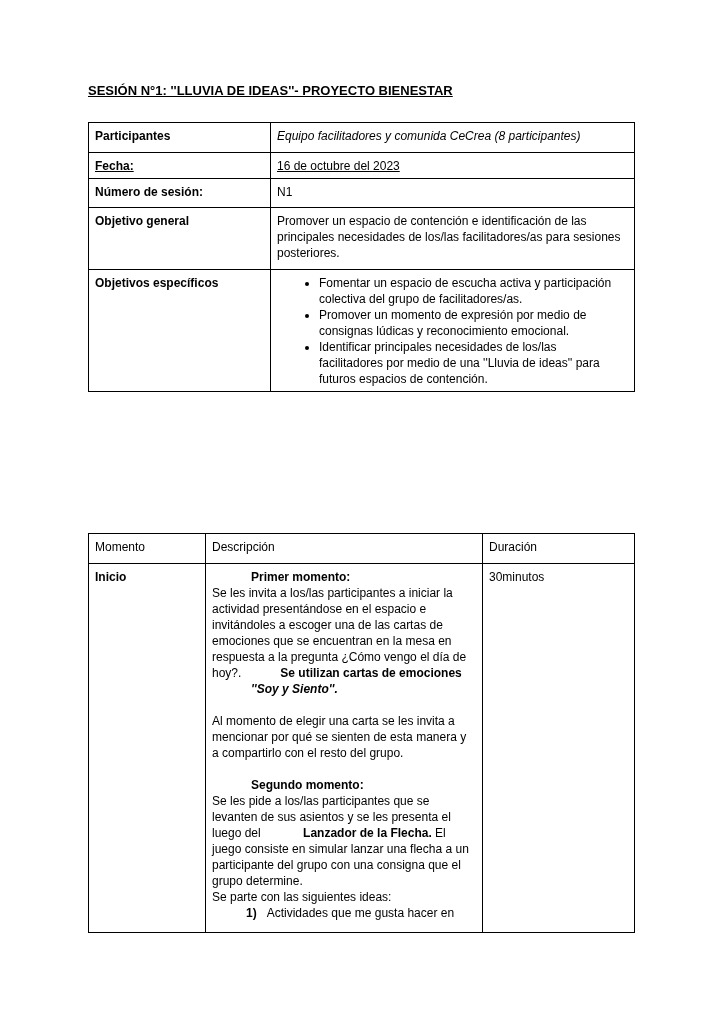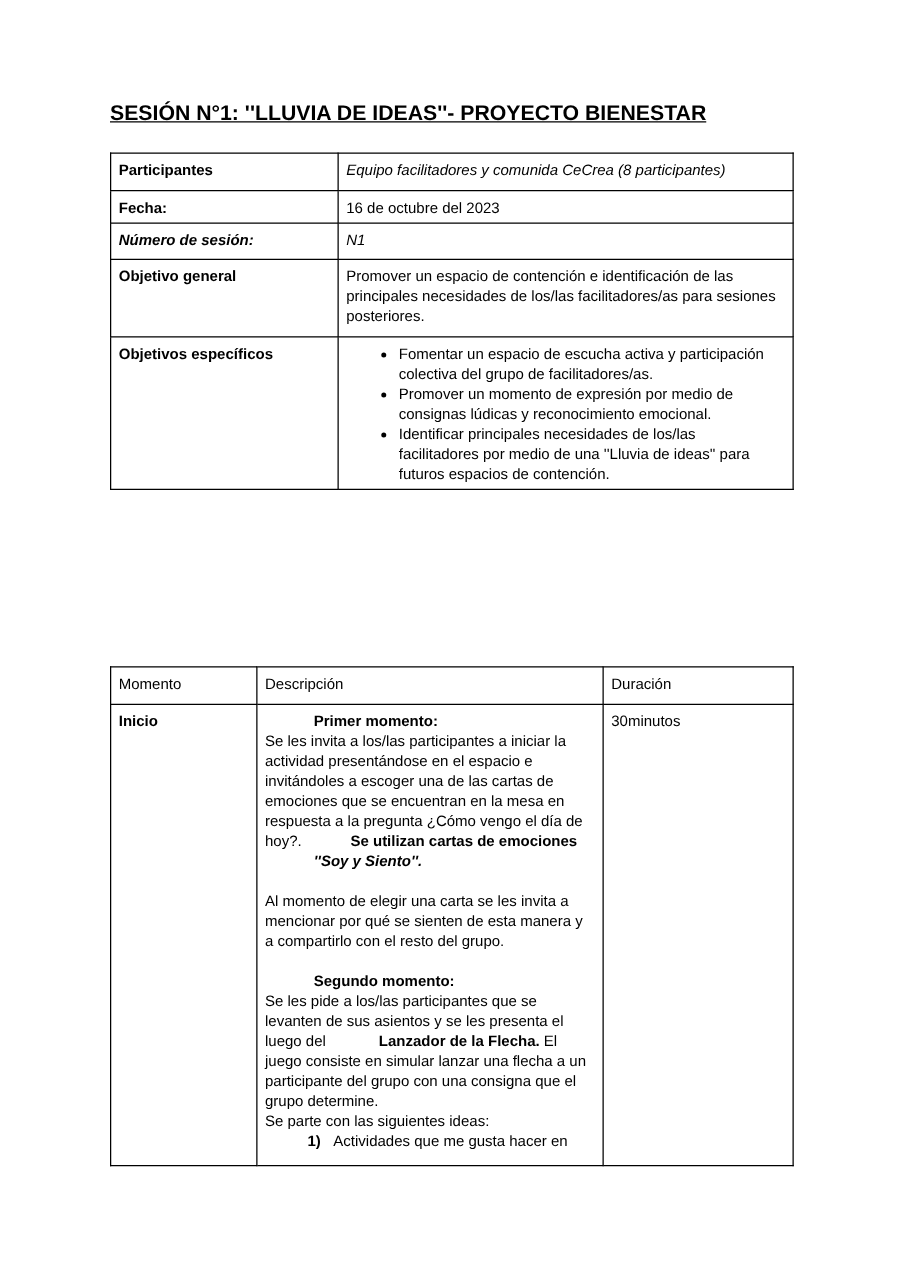--- a/index.html
+++ b/index.html
@@ -16,21 +16,21 @@
     font-family: "Liberation Sans", sans-serif;
     font-size: 12px;
     line-height: 16px;
     overflow: hidden;
   }
   .title {
     position: absolute;
     left: 88px;
     top: 83px;
     margin: 0;
-    font-size: 17px;
+    font-size: 13px;
     font-weight: bold;
     text-decoration: underline;
     white-space: nowrap;
   }
   table {
     border-collapse: collapse;
     table-layout: fixed;
     position: absolute;
     left: 88px;
     width: 547px;
@@ -44,22 +44,22 @@
     padding: 5px 7px 4px 6px;
     text-align: left;
     font-size: 12px;
     line-height: 16px;
     word-wrap: break-word;
   }
   th { font-weight: normal; }
   .label-cell { font-weight: bold; }
   
   .info-table tr:nth-child(1) { height: 30px; }
-  .info-table tr:nth-child(2) { height: 22px; }
-  .info-table tr:nth-child(3) { height: 29px; font-style: italic; }
+  .info-table tr:nth-child(2) { height: 22px; text-decoration: underline; }
+  .info-table tr:nth-child(3) { height: 29px; }
   .info-table tr:nth-child(4) { height: 62px; }
   .info-table tr:nth-child(5) { height: 118px; }
   .info-table tr:nth-child(6) { height: 30px; }
   .info-table tr:nth-child(7) { height: 57px; }
   .schedule-table thead tr { height: 30px; }
   .schedule-table tbody tr { height: 369px; }
 
   ul.cell-bullets {
     margin: 0;
     padding: 0 4px 0 42px;

